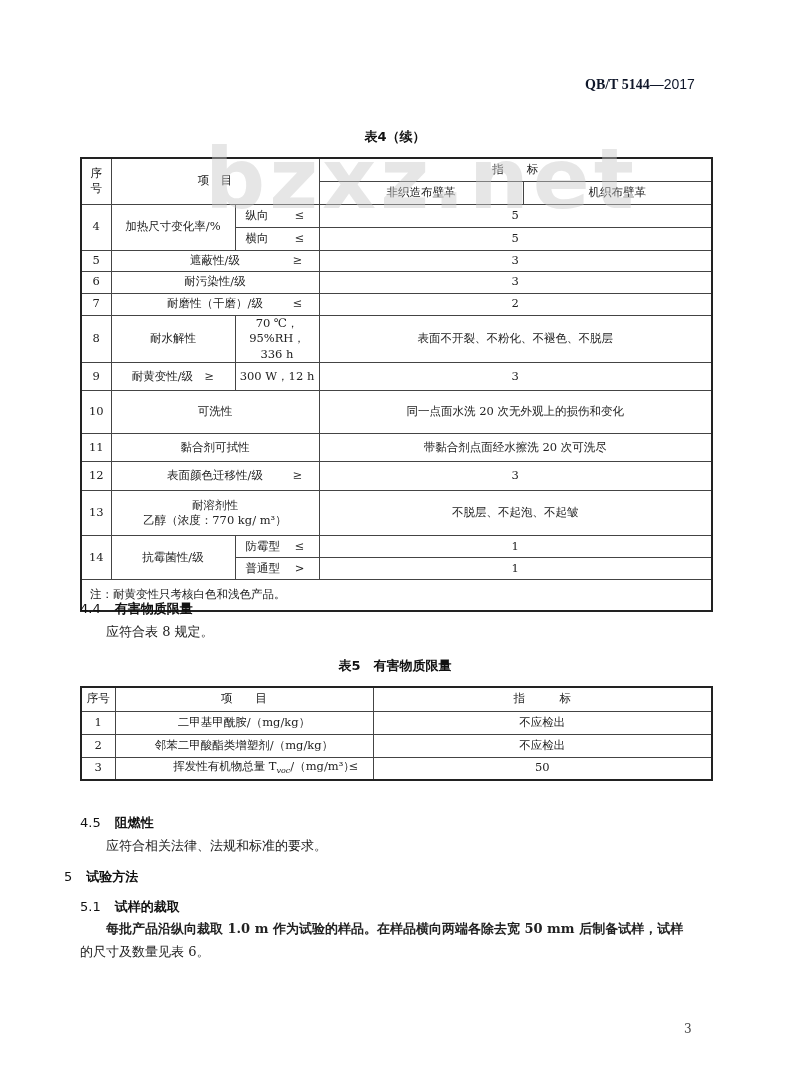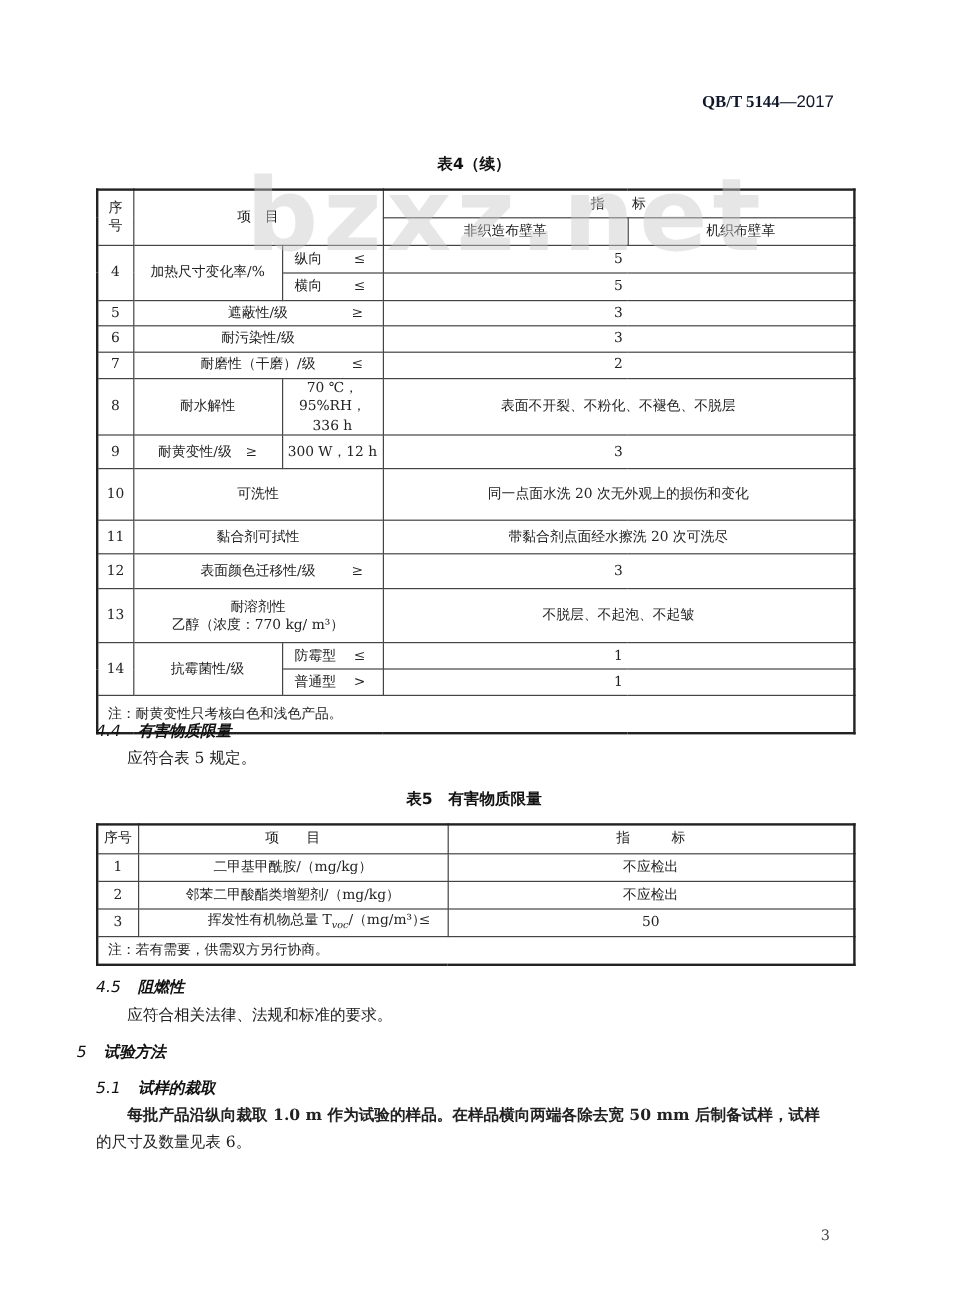--- a/index.html
+++ b/index.html
@@ -13,21 +13,21 @@
   .caption { font-size: 13px; font-weight: bold; font-family: "DejaVu Sans", sans-serif; color: #111; text-align: center; }
   .watermark {
     left: 205px; top: 130px; font-family: "DejaVu Sans", sans-serif; font-weight: bold;
     font-size: 84px; color: rgba(200,200,200,0.45); letter-spacing: 4px; pointer-events: none; z-index: 3;
   }
   table.t { position: absolute; border-collapse: collapse; font-size: 11.5px; color: #222; table-layout: fixed; }
   table.t td { border: 1px solid #444; text-align: center; vertical-align: middle; padding: 0; line-height: 1.35; }
   table.t { border: 2px solid #222; }
   .split { display: flex; justify-content: space-between; padding: 0 14px 0 10px; }
   .note { text-align: left !important; padding-left: 8px !important; }
-  .sec-head { font-size: 13px; font-weight: bold; font-family: "DejaVu Sans", sans-serif; color: #111; font-style: italic; }
+  .sec-head { font-size: 13px; font-weight: bold; font-family: "DejaVu Sans", sans-serif; color: #111; }
   .sec-head .num { font-weight: normal; display: inline-block; margin-right: 14px; }
   .para { font-size: 13px; color: #222; }
   .pageno { left: 684px; top: 1022px; font-size: 12px; color: #444; }
   sub { font-size: 8px; font-style: italic; }
 </style>
 </head>
 <body>
 
 <div class="abs std-code">
   <span>QB/T 5144</span><span class="yr">—2017</span>
@@ -162,21 +162,21 @@
 
   <tr style="height:31px">
     <td colspan="5" class="note">注：耐黄变性只考核白色和浅色产品。</td>
   </tr>
 </tbody>
   </table>
 
 <div class="abs sec-head" style="left:80px; top:600px;">
   <span class="num">4.4</span><span>有害物质限量</span>
 </div>
-<div class="abs para" style="left:106px; top:623px;">应符合表 5 规定。</div>
+<div class="abs para" style="left:106px; top:623px;">应符合表 8 规定。</div>
 
 <div class="abs caption" style="left:80px; width:630px; top:657px;">表5　有害物质限量</div>
 
 <table class="t" style="left:80px; top:686px; width:631px;">
   <colgroup>
     <col style="width:34px">
       <col style="width:258px">
       <col style="width:339px">
   </colgroup>
   <tbody>
@@ -193,23 +193,20 @@
   <tr style="height:23px">
     <td>2</td>
     <td>邻苯二甲酸酯类增塑剂/（mg/kg）</td>
     <td>不应检出</td>
   </tr>
   <tr style="height:23px">
     <td>3</td>
     <td style="position:relative;padding-left:40px;"><span>挥发性有机物总量 T</span><sub>voc</sub><span>/（mg/m³）</span><span style="position:absolute; right:14px;">≤</span></td>
     <td>50</td>
   </tr>
-  <tr style="height:24px">
-    <td colspan="3" class="note">注：若有需要，供需双方另行协商。</td>
-  </tr>
 </tbody>
   </table>
 
 <div class="abs sec-head" style="left:80px; top:814px;text-align:center;">
   <span class="num">4.5</span><span>阻燃性</span>
 </div>
 <div class="abs para" style="left:106px; top:837px;">应符合相关法律、法规和标准的要求。</div>
 
 <div class="abs sec-head" style="left:64px; top:868px;">
   <span class="num">5</span><span>试验方法</span>

